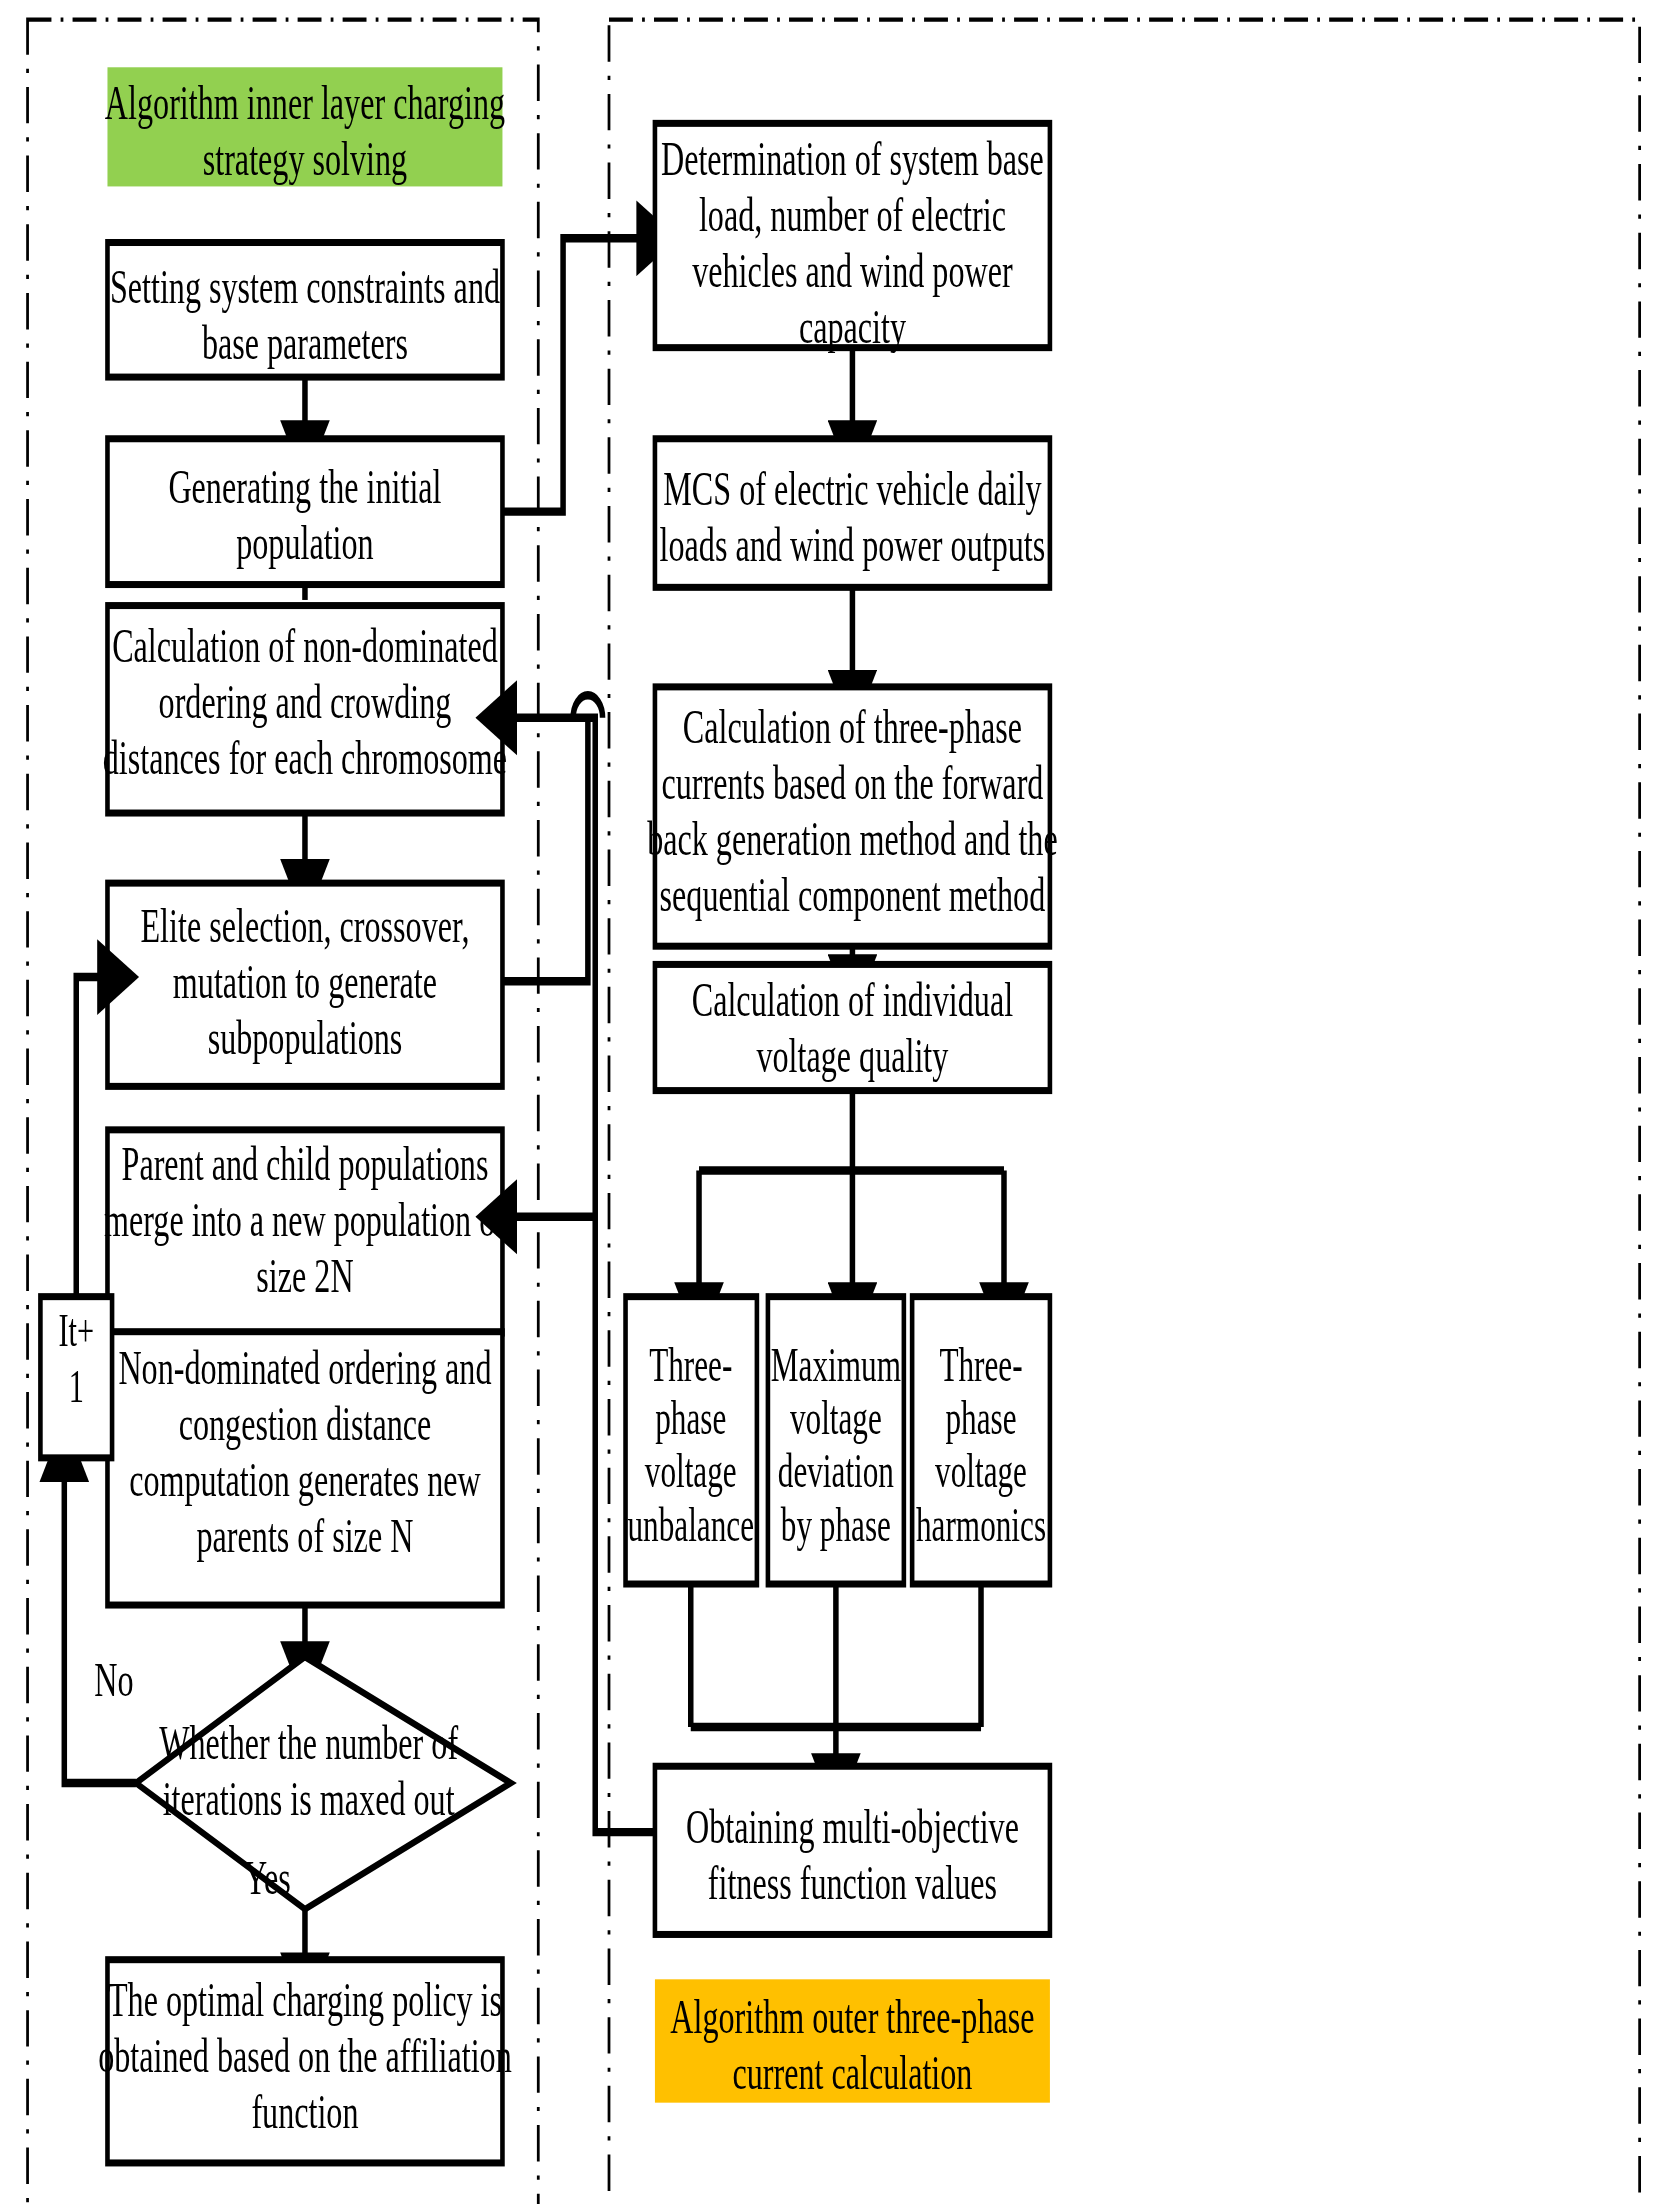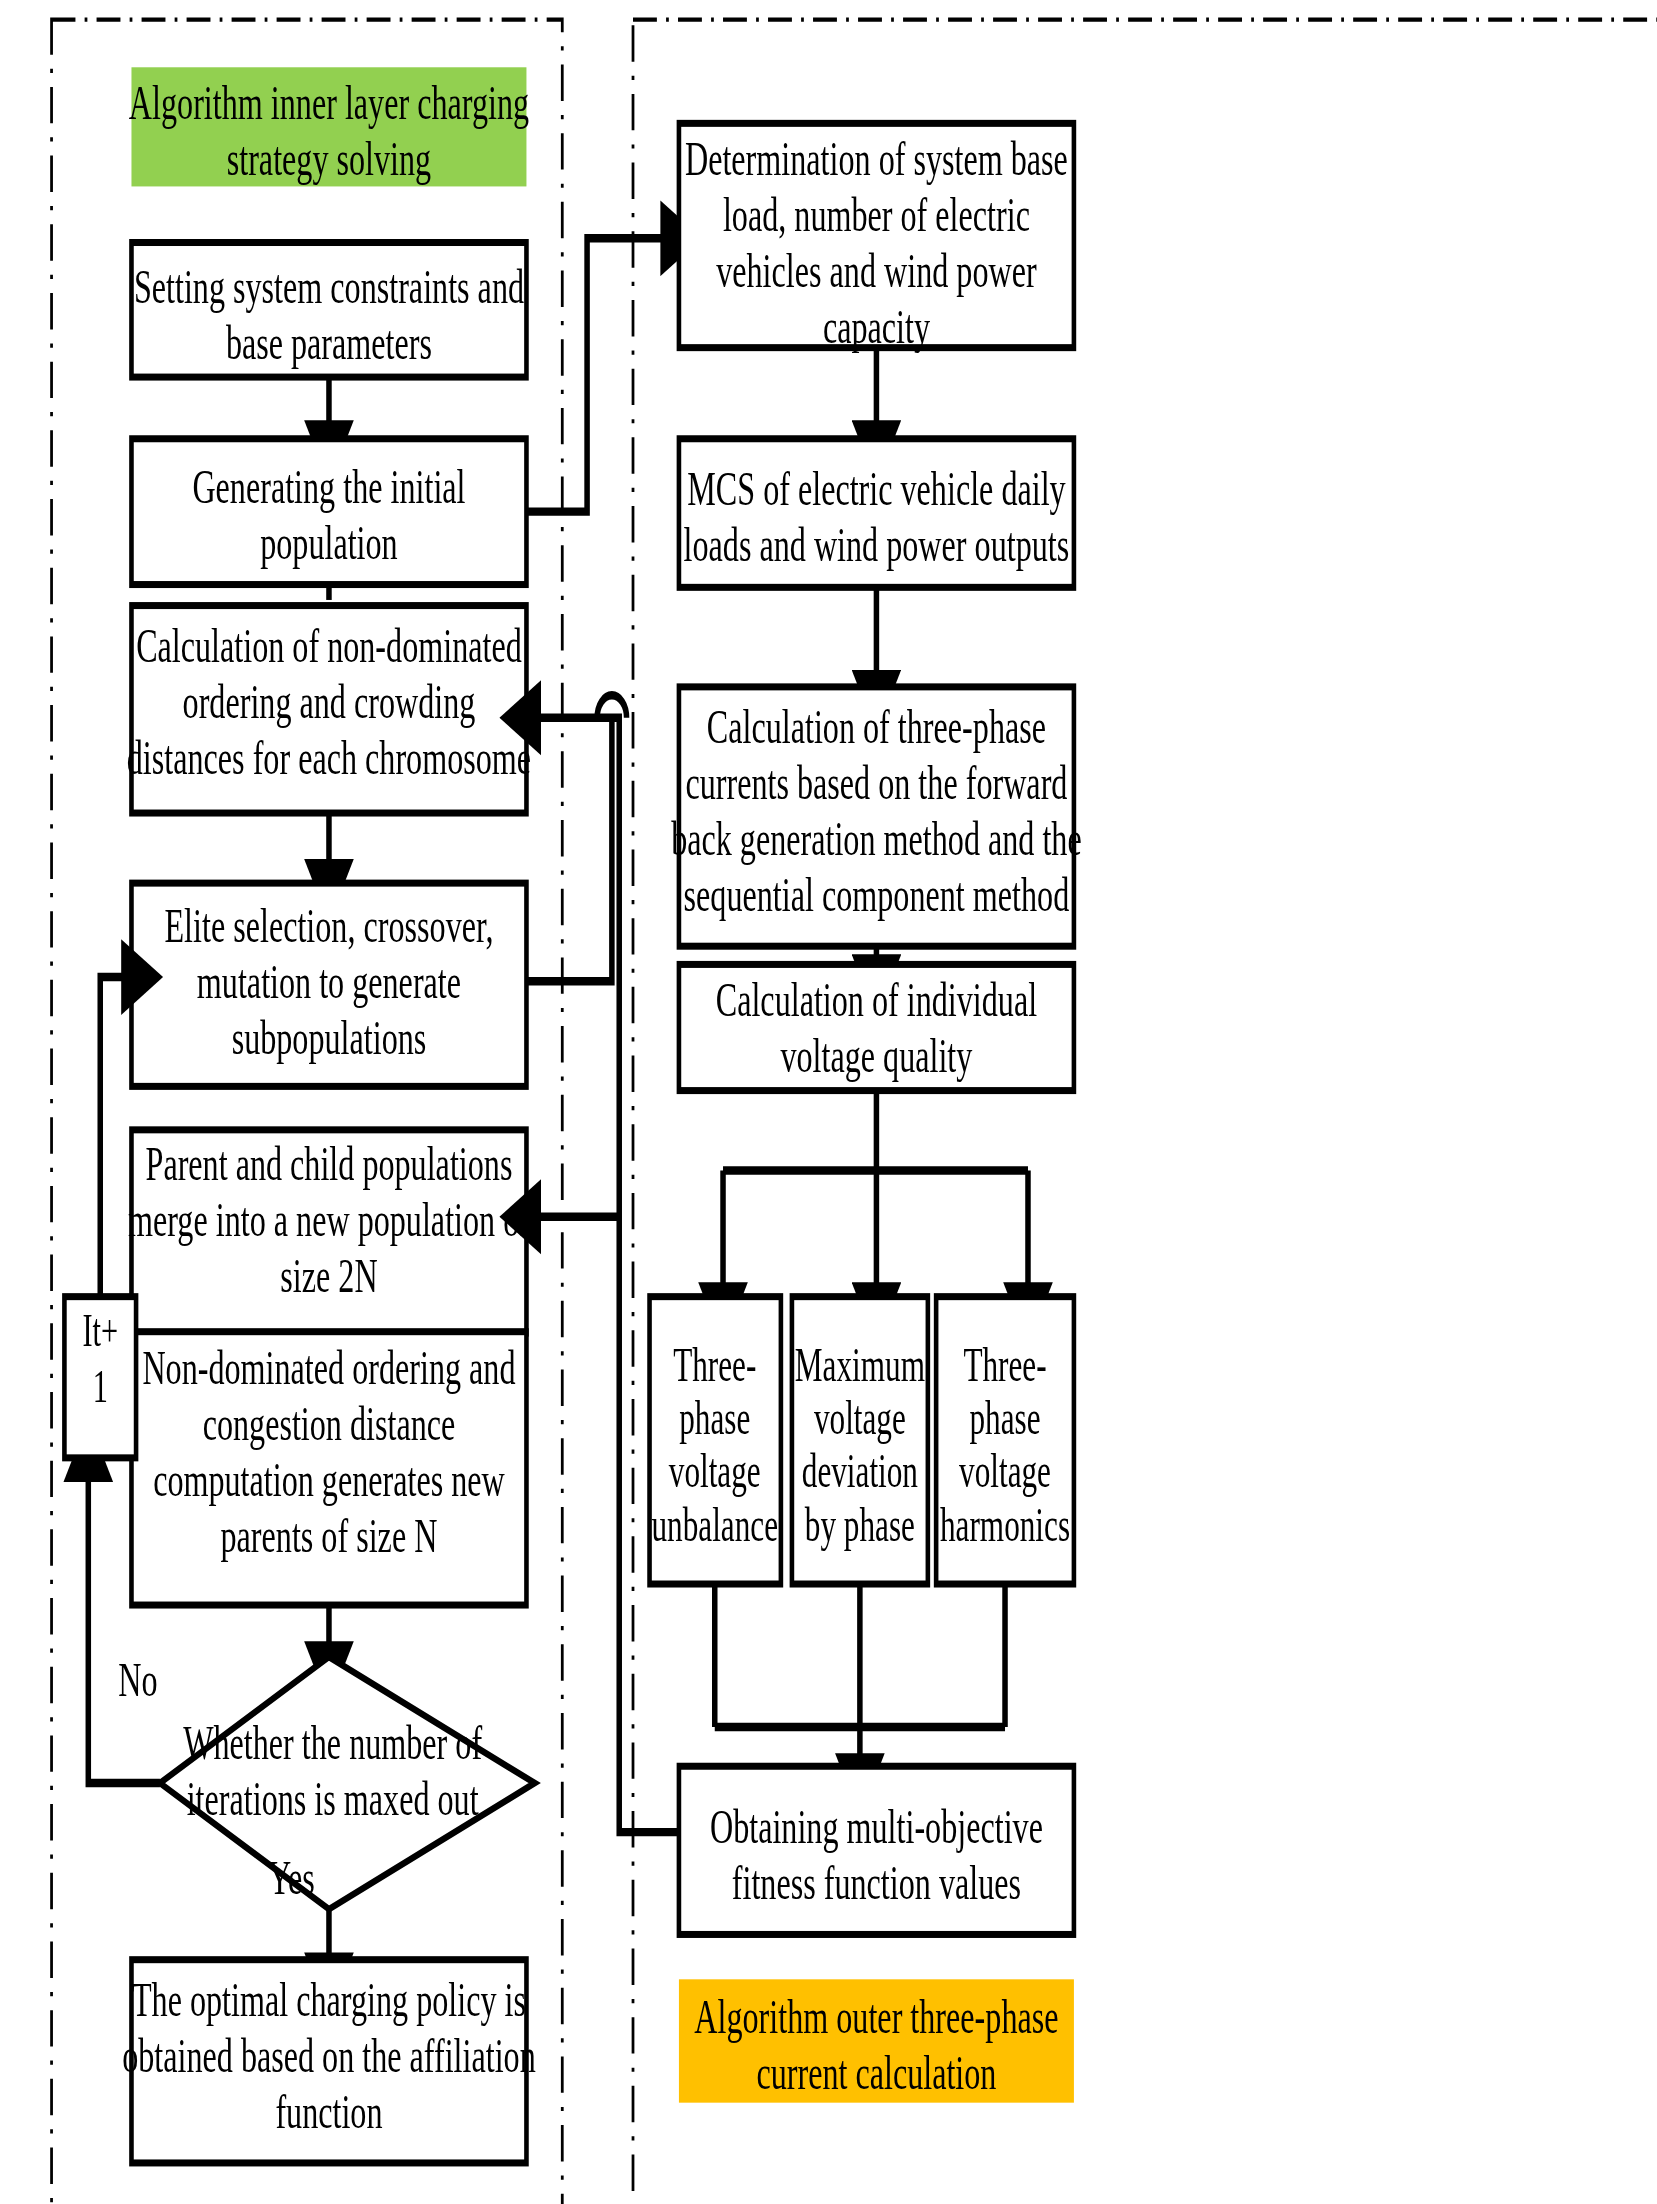--- a/index.html
+++ b/index.html
@@ -1,18 +1,18 @@
 <!DOCTYPE html>
 <html style="font-size:14.7px"><head>
 <meta charset="utf-8">
 <style>
   html,body{margin:0;padding:0;background:#ffffff;}
   body{width:1658px;height:2205px;overflow:hidden;
        font-family:"Liberation Serif","DejaVu Serif",serif;}
-  #stage{position:relative;width:1368px;height:2205px;margin-left:24px;}
+  #stage{position:relative;width:1368px;height:2205px;}
   svg{position:absolute;left:0;top:0;width:1658px;height:2205px;}
   .ftxt{font-family:"Liberation Serif","DejaVu Serif",serif;
         font-size:35px;fill:#000;text-anchor:middle;}
   .ftxt.small{font-size:33px;}
   .ftxt.tiny{font-size:34px;}
   .lbl{font-family:"Liberation Serif","DejaVu Serif",serif;
        font-size:35px;fill:#000;text-anchor:middle;}
   .boxrect{fill:#ffffff;stroke:#000000;stroke-width:5;}
   .hdrrect{stroke:none;}
   .ln{stroke:#000000;stroke-width:6;fill:none;stroke-linecap:butt;}

